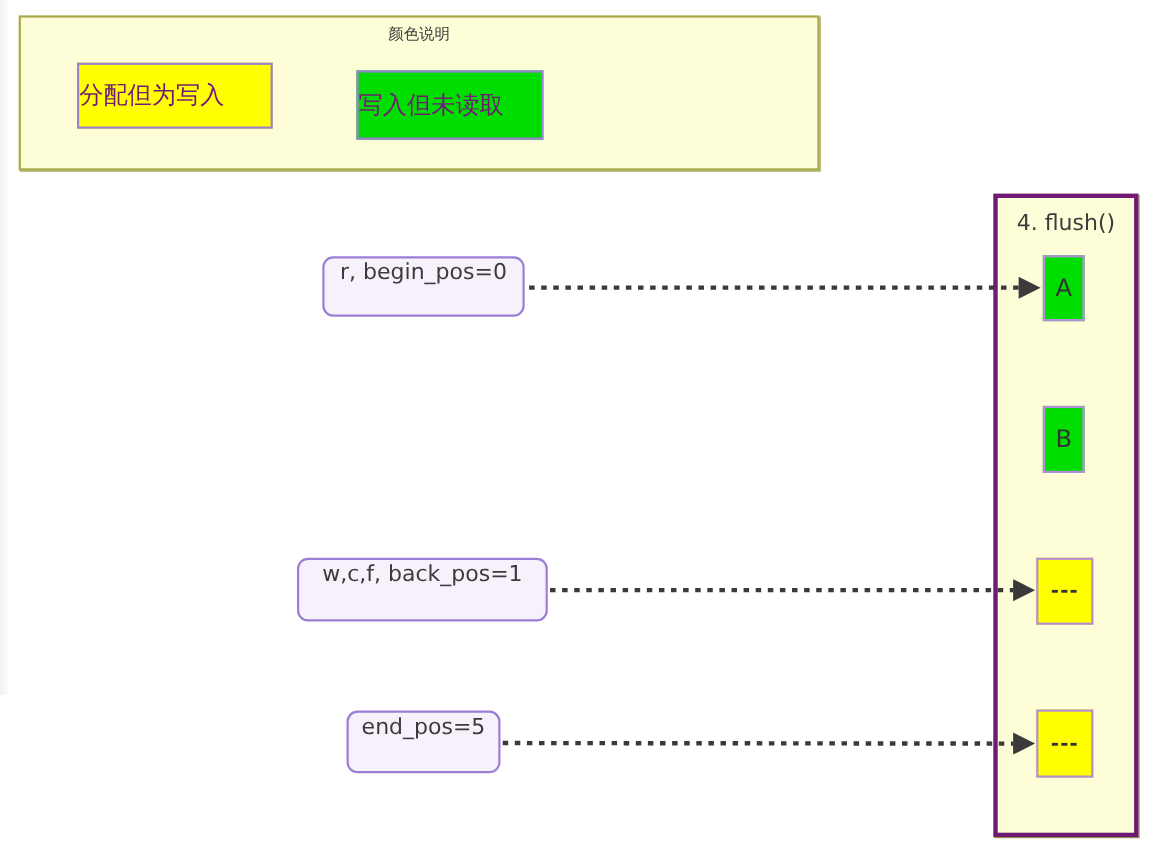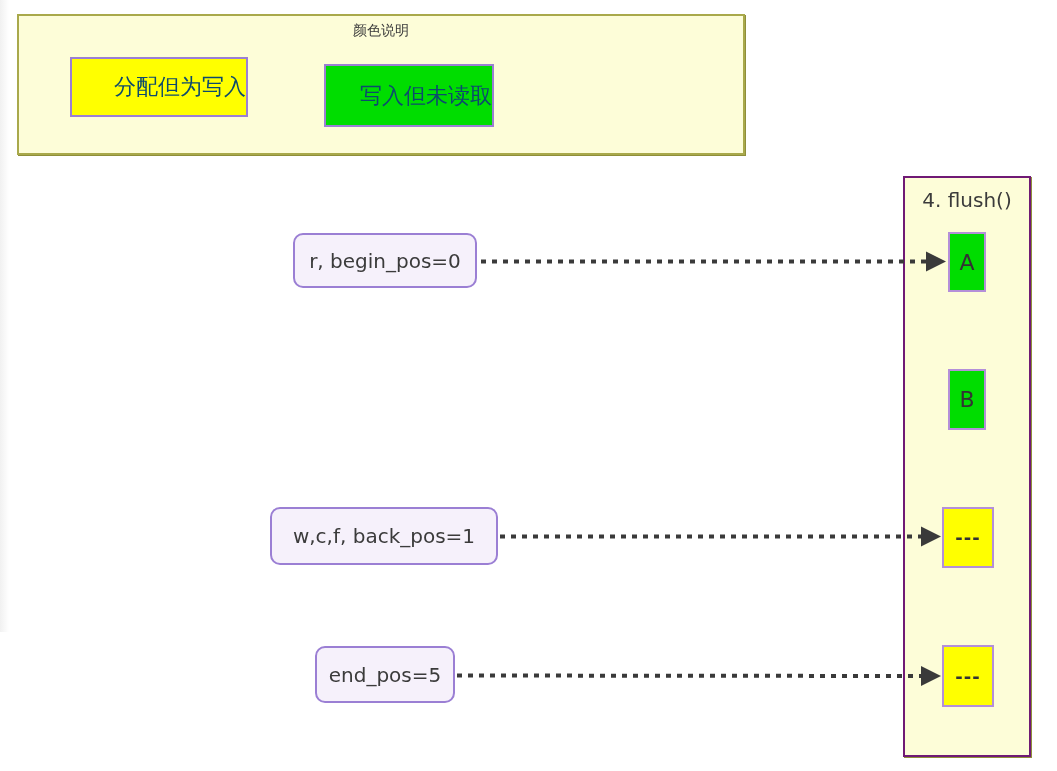--- a/index.html
+++ b/index.html
@@ -35,35 +35,35 @@
     position: absolute;
     left: 0; right: 0; top: 6px;
     text-align: center;
     font-size: 14px;
   }
   .swatch {
     position: absolute;
     border: 2px solid #9b7fd4;
     display: flex;
     align-items: center;
-    justify-content: flex-end;
+    justify-content: flex-start;
     font-size: 22px;
-    color: #0c4a6e;
+    color: #701a75;
   }
   .swatch-yellow { left: 51px;  top: 41px; width: 174px; height: 56px; background: #ffff00; }
   .swatch-green  { left: 305px; top: 48px; width: 166px; height: 59px; background: #00dd00; }
   .swatch-pink   { left: 555px; top: 43px; width: 122px; height: 49px; background: #fa8080; }
 
   
   .flush-panel {
     position: absolute;
     left: 903px; top: 176px;
     width: 124px; height: 577px;
     background: #fdfdd8;
-    border: 2px solid #701a75;
+    border: 4px solid #701a75;
     box-shadow: 1px 1px 0 #8f8f3a;
   }
   .flush-title {
     position: absolute;
     left: 0; right: 0; top: 10px;
     text-align: center;
     font-size: 20px;
     white-space: nowrap;
   }
   .cell {
@@ -82,21 +82,21 @@
   .cell-e1 { left: 942px; top: 507px; width: 48px; height: 57px; }
   .cell-e2 { left: 942px; top: 645px; width: 48px; height: 58px; }
 
   
   .pill {
     position: absolute;
     background: #f6f1fb;
     border: 2px solid #9b7fd4;
     border-radius: 10px;
     display: flex;
-    align-items: center;
+    align-items: flex-start;
     justify-content: center;
     font-size: 20px;
     color: #3b3b3b;
     white-space: nowrap;
   }
   .pill-1 { left: 293px; top: 233px; width: 180px; height: 51px; }
   .pill-2 { left: 270px; top: 507px; width: 224px; height: 54px; }
   .pill-3 { left: 315px; top: 646px; width: 136px; height: 53px; }
 
   

